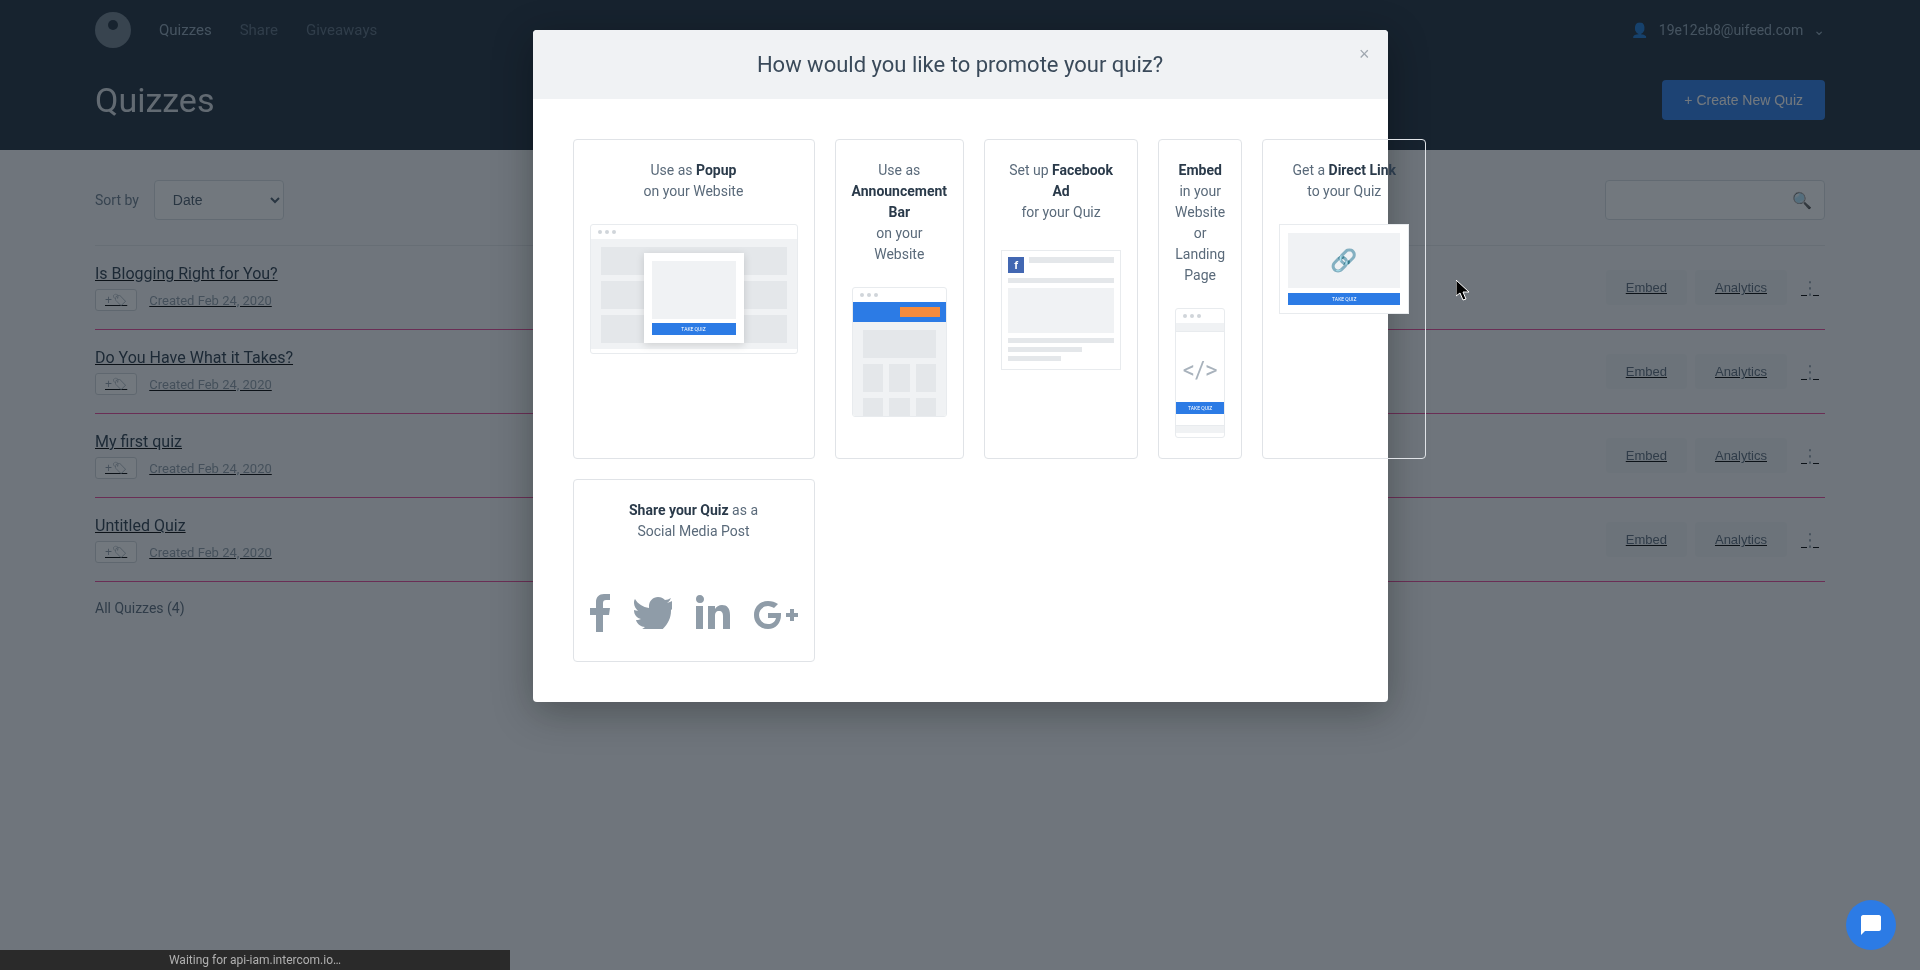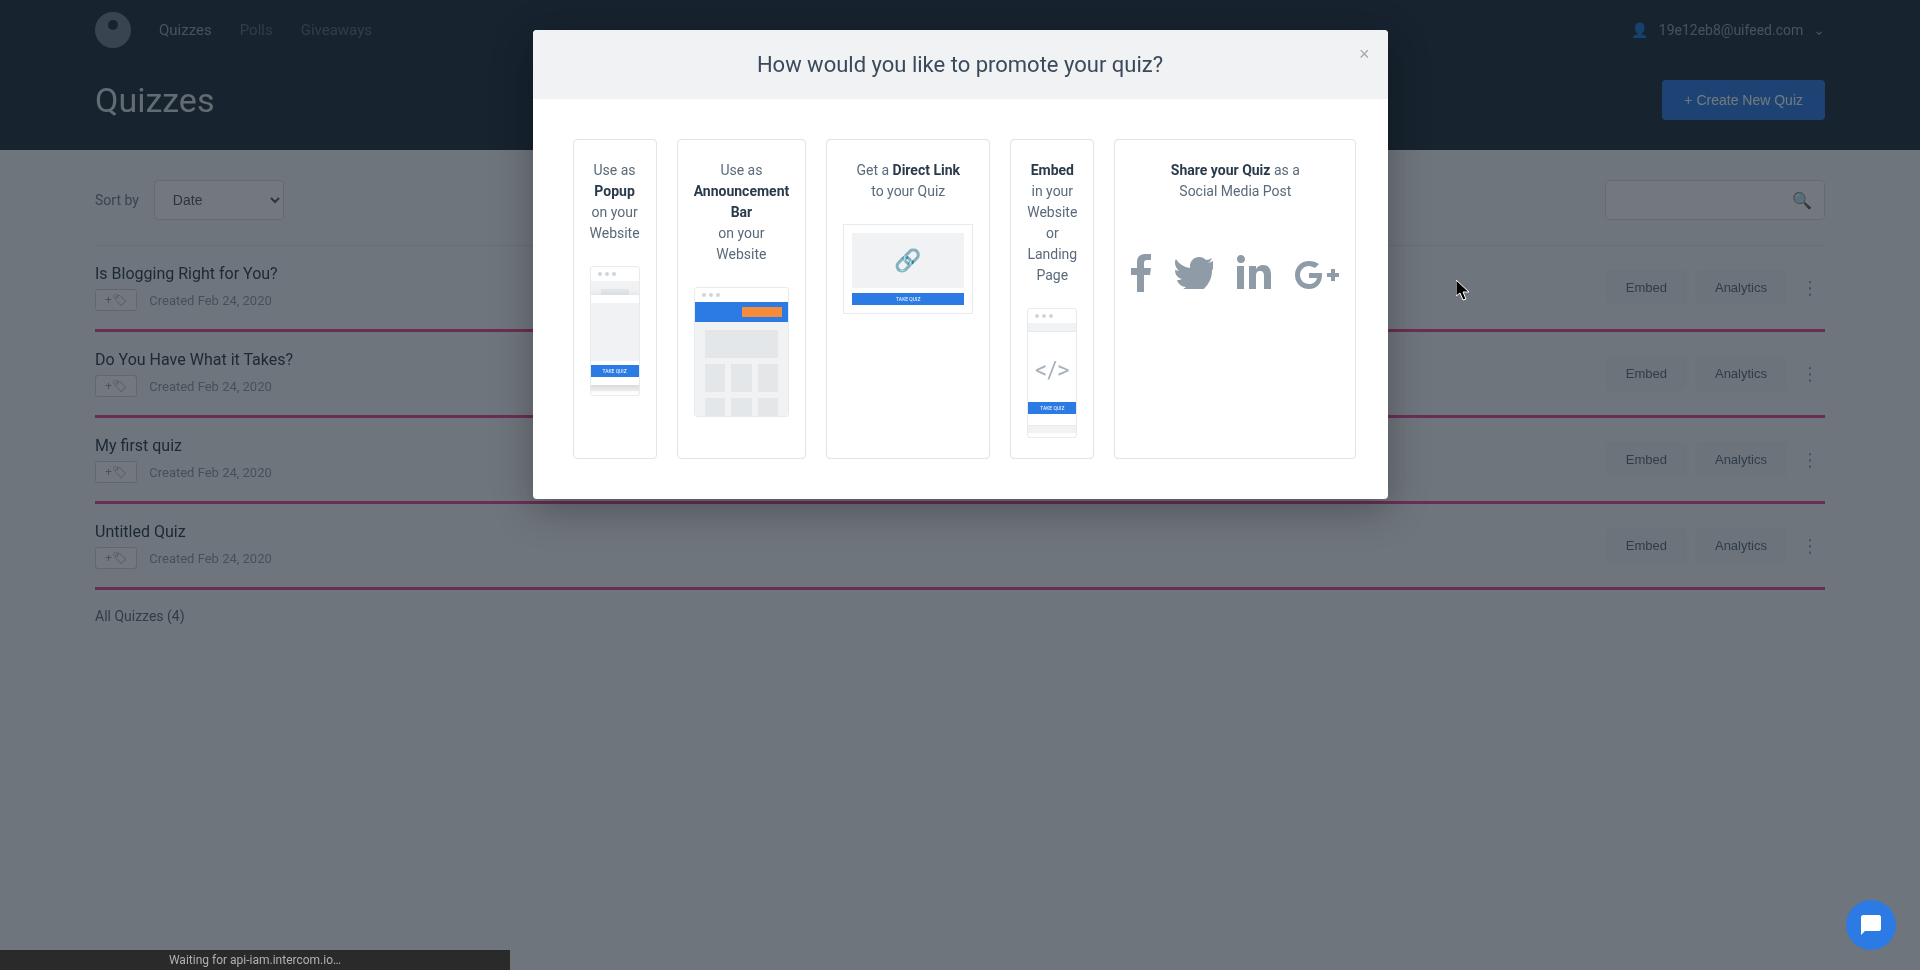--- a/index.html
+++ b/index.html
@@ -114,24 +114,25 @@
   display: flex;
   align-items: center;
   justify-content: flex-end;
   padding-right: 12px;
   color: #8f9ca8;
 }
 .quiz-list {
   border-top: 1px solid #e3e6e9;
 }
 .quiz-item {
-  border-bottom: 3px solid #ec4899;
+  border-bottom: 1px solid #ec4899;
   padding: 18px 0;
   display: flex;
   align-items: center;
+  text-decoration: underline;
 }
 .quiz-left {
   flex: 1;
 }
 .quiz-title {
   font-size: 16px;
   color: #2a3a4a;
   margin-bottom: 6px;
 }
 .quiz-meta {
@@ -428,21 +429,21 @@
   left: 0;
 }
 </style>
 </head>
 <body>
 
 <div class="top-nav">
   <div class="nav-left">
     <div class="logo"></div>
     <span class="nav-link active">Quizzes</span>
-    <span class="nav-link">Polls</span>
+    <span class="nav-link">Share</span>
     <span class="nav-link">Giveaways</span>
   </div>
   <div class="nav-right">
     <span>👤</span>
     <span>19e12eb8@uifeed.com</span>
     <span>⌄</span>
   </div>
 </div>
 
 <div class="header-section">
@@ -590,30 +591,36 @@
                 </div>
               <div class="gray-row">
                   <div class="gray-block"></div>
                   <div class="gray-block"></div>
                   <div class="gray-block"></div>
                 </div>
             </div>
           </div>
         </div>
 
-
         <div class="option-card">
           <div class="option-label">
-            <span>Get a </span><b>Direct Link</b><span></span><br>
-            <span>to your Quiz</span>
-          </div>
-          <div style="height:130px;">
-            <div class="link-card">
-              <div class="link-icon">🔗</div>
-              <div class="take-quiz-lbl">TAKE QUIZ</div>
+            <span>Set up </span><b>Facebook Ad</b><span></span><br>
+            <span>for your Quiz</span>
+          </div>
+          <div style="height:130px;display:flex;align-items:center;">
+            <div class="fb-card">
+              <div class="fb-head">
+                  <div class="fb-icon">f</div>
+                  <div class="fb-line"></div>
+                </div>
+              <div class="fb-line" style="height:5px;margin-bottom:5px;"></div>
+              <div class="fb-img"></div>
+              <div class="fb-line" style="height:5px;margin-bottom:4px;"></div>
+              <div class="fb-line" style="height:5px;margin-bottom:4px;width:70%;"></div>
+              <div class="fb-line" style="height:5px;width:50%;"></div>
             </div>
           </div>
         </div>
 
         <div class="option-card">
           <div class="option-label">
             <span></span><b>Embed</b><span> in your Website or</span><br>
             <span>Landing Page</span>
           </div>
           <div class="preview-box">
@@ -624,20 +631,33 @@
               </div>
             <div class="preview-gray-bg">
               <div class="gray-row">
                   <div class="gray-block" style="height:95px;"></div>
                   <div class="gray-block" style="height:95px;flex:1.5;"></div>
                   <div class="gray-block" style="height:95px;"></div>
                 </div>
             </div>
             <div class="embed-card">
               <div class="embed-icon">&lt;/&gt;</div>
+              <div class="take-quiz-lbl">TAKE QUIZ</div>
+            </div>
+          </div>
+        </div>
+
+        <div class="option-card">
+          <div class="option-label">
+            <span>Get a </span><b>Direct Link</b><span></span><br>
+            <span>to your Quiz</span>
+          </div>
+          <div style="height:130px;">
+            <div class="link-card">
+              <div class="link-icon">🔗</div>
               <div class="take-quiz-lbl">TAKE QUIZ</div>
             </div>
           </div>
         </div>
 
         <div class="option-card">
           <div class="option-label">
             <span></span><b>Share your Quiz</b><span> as a</span><br>
             <span>Social Media Post</span>
           </div>

